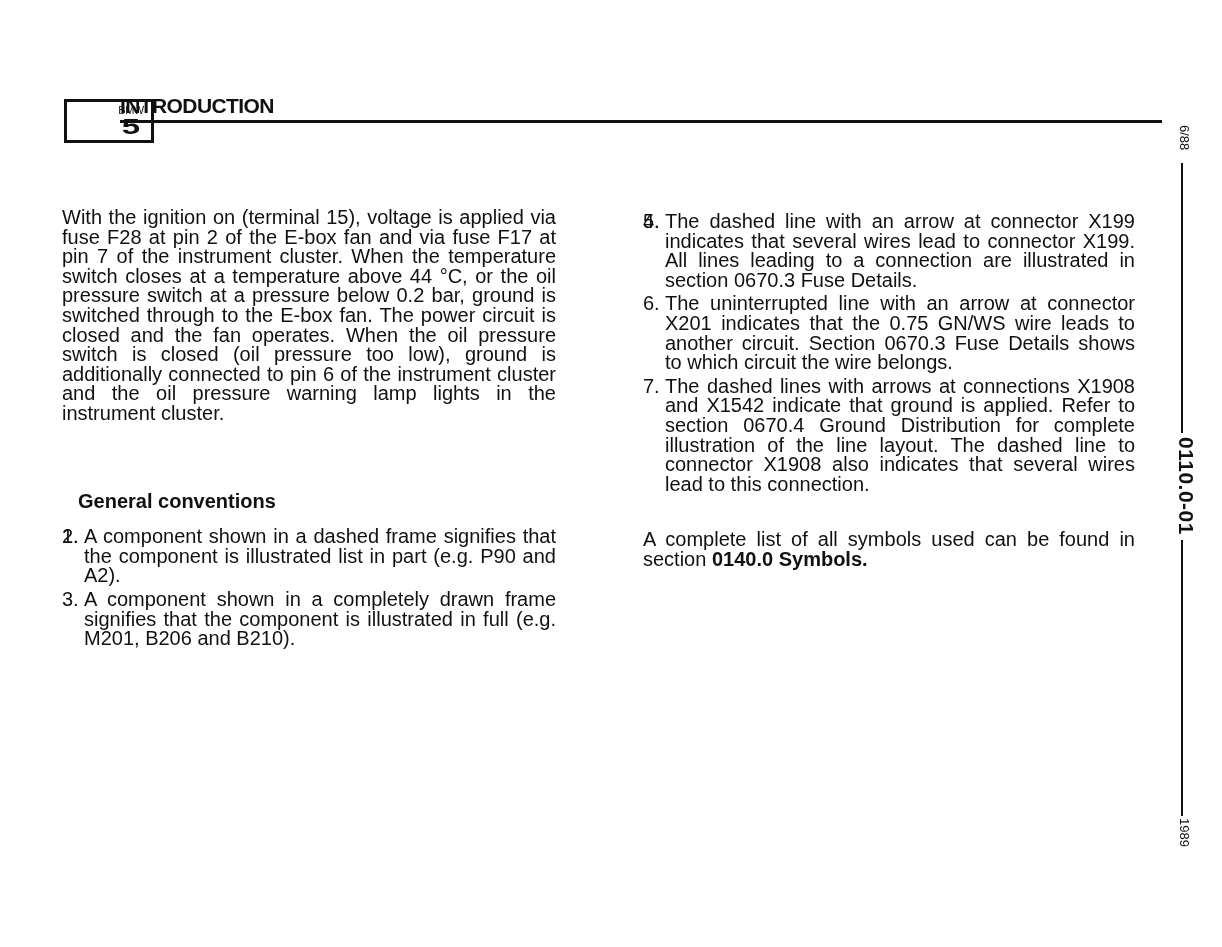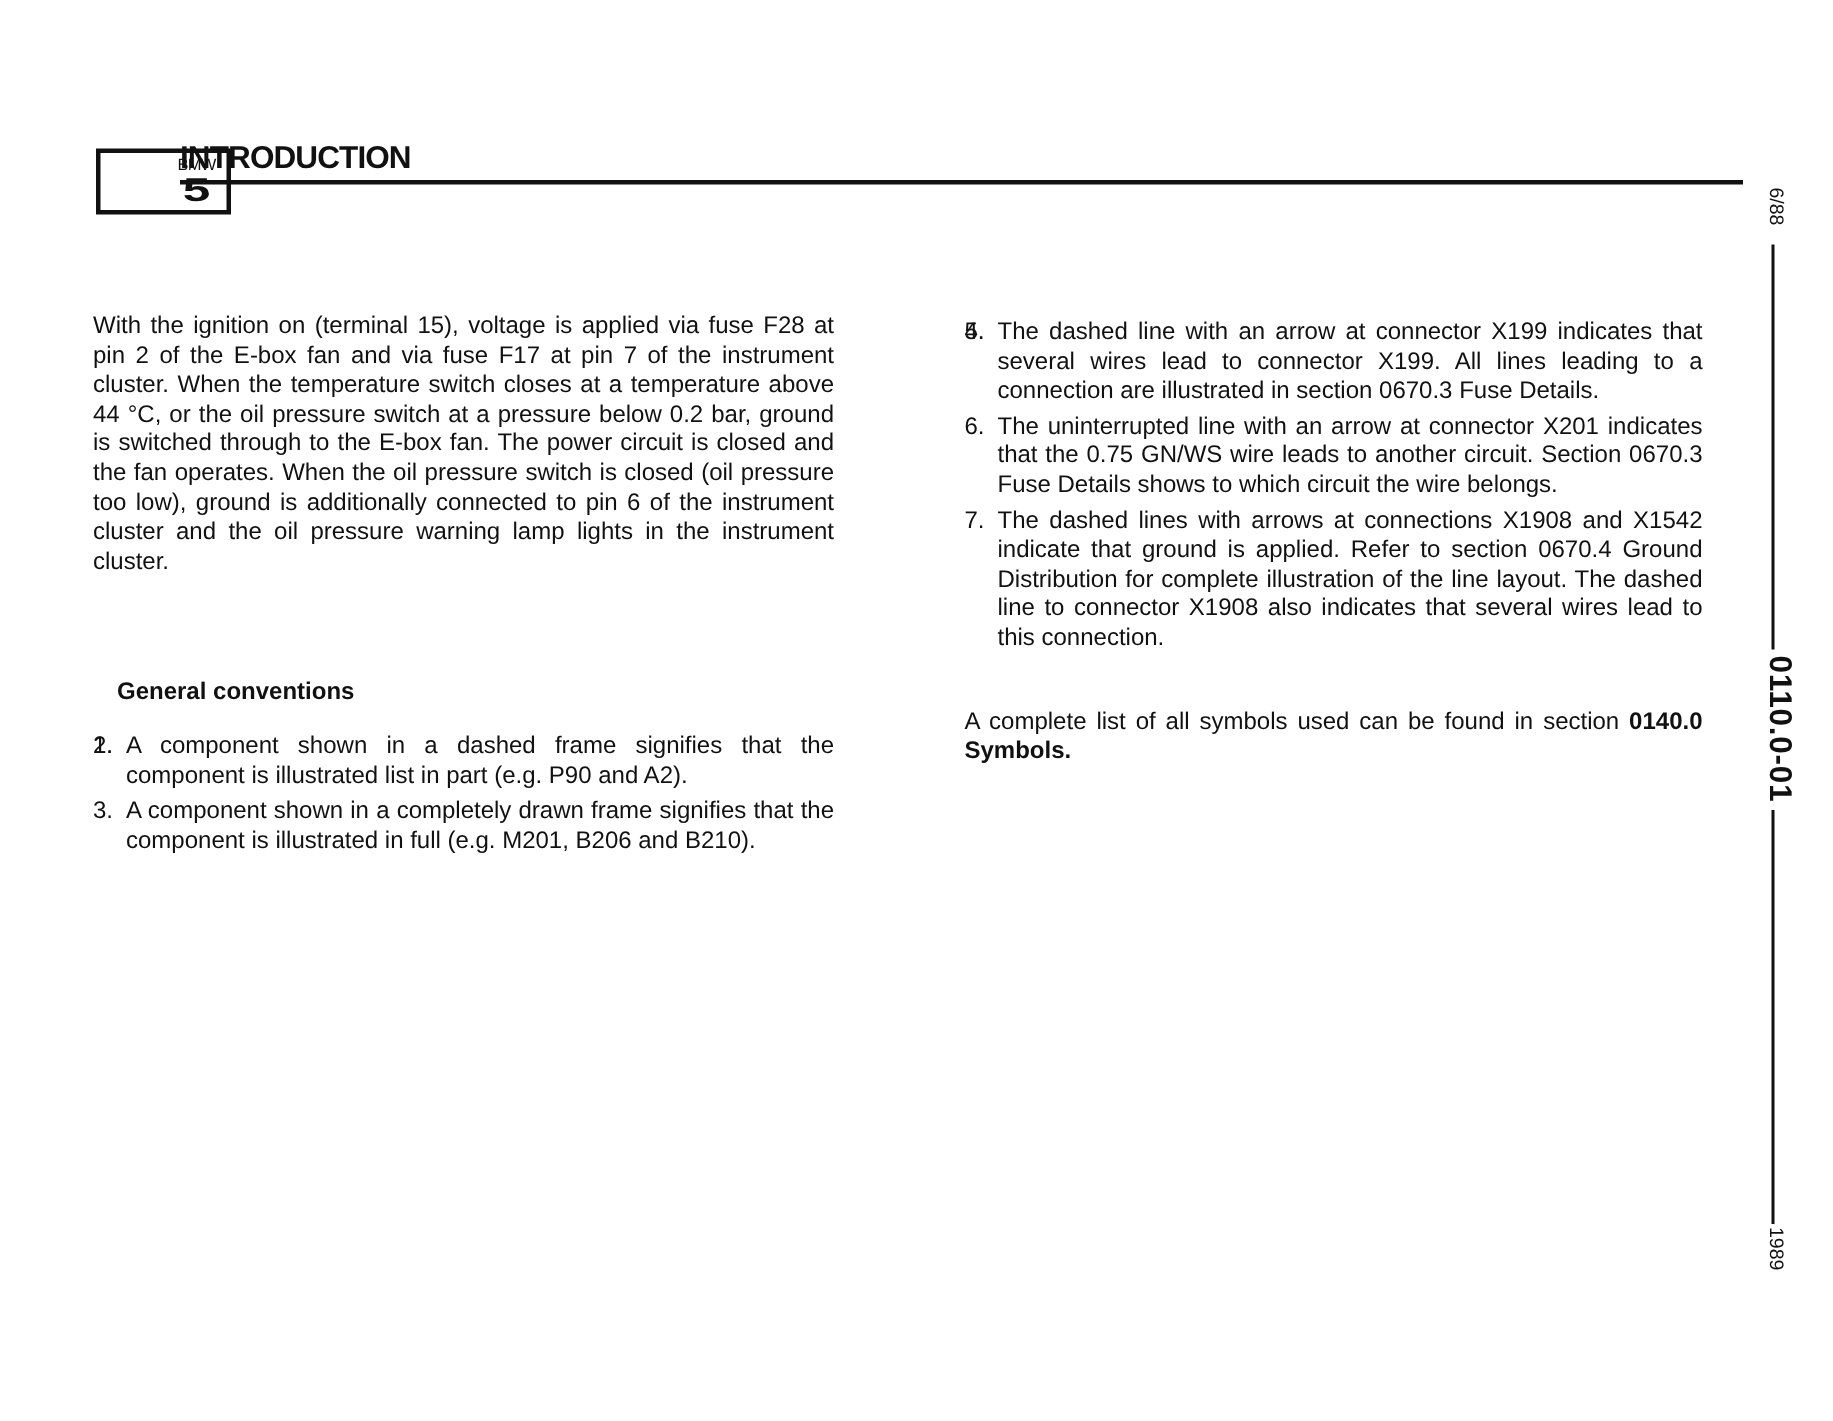--- a/index.html
+++ b/index.html
@@ -54,21 +54,21 @@
     .header-rule {
       position: absolute;
       left: 120px;
       top: 120px;
       width: 1042px;
       height: 3px;
       background: #111;
     }
     .col {
       position: absolute;
-      font-size: 16px;
+      font-size: 20px;
       line-height: 19.6px;
     }
     .col-left {
       left: 62px;
       top: 208px;
       width: 494px;
     }
     .col-right {
       left: 643px;
       top: 208px;

